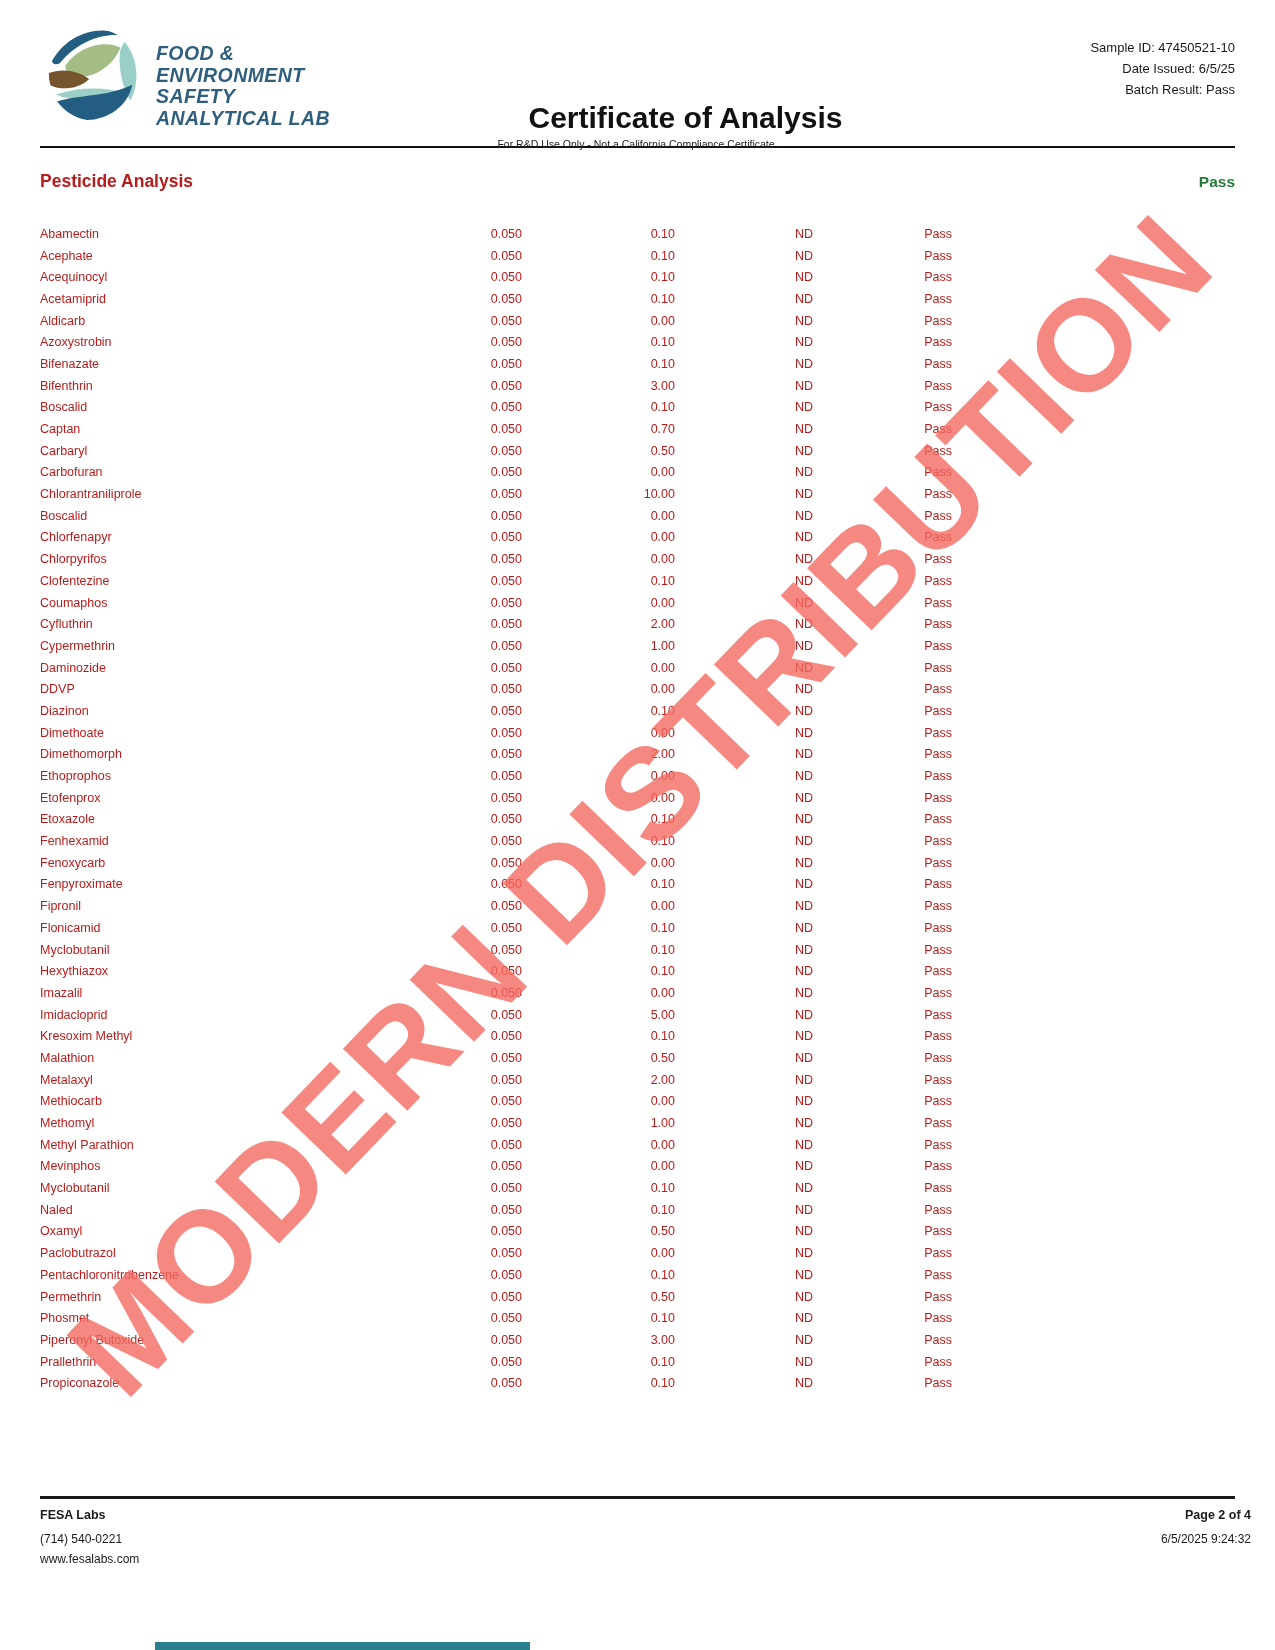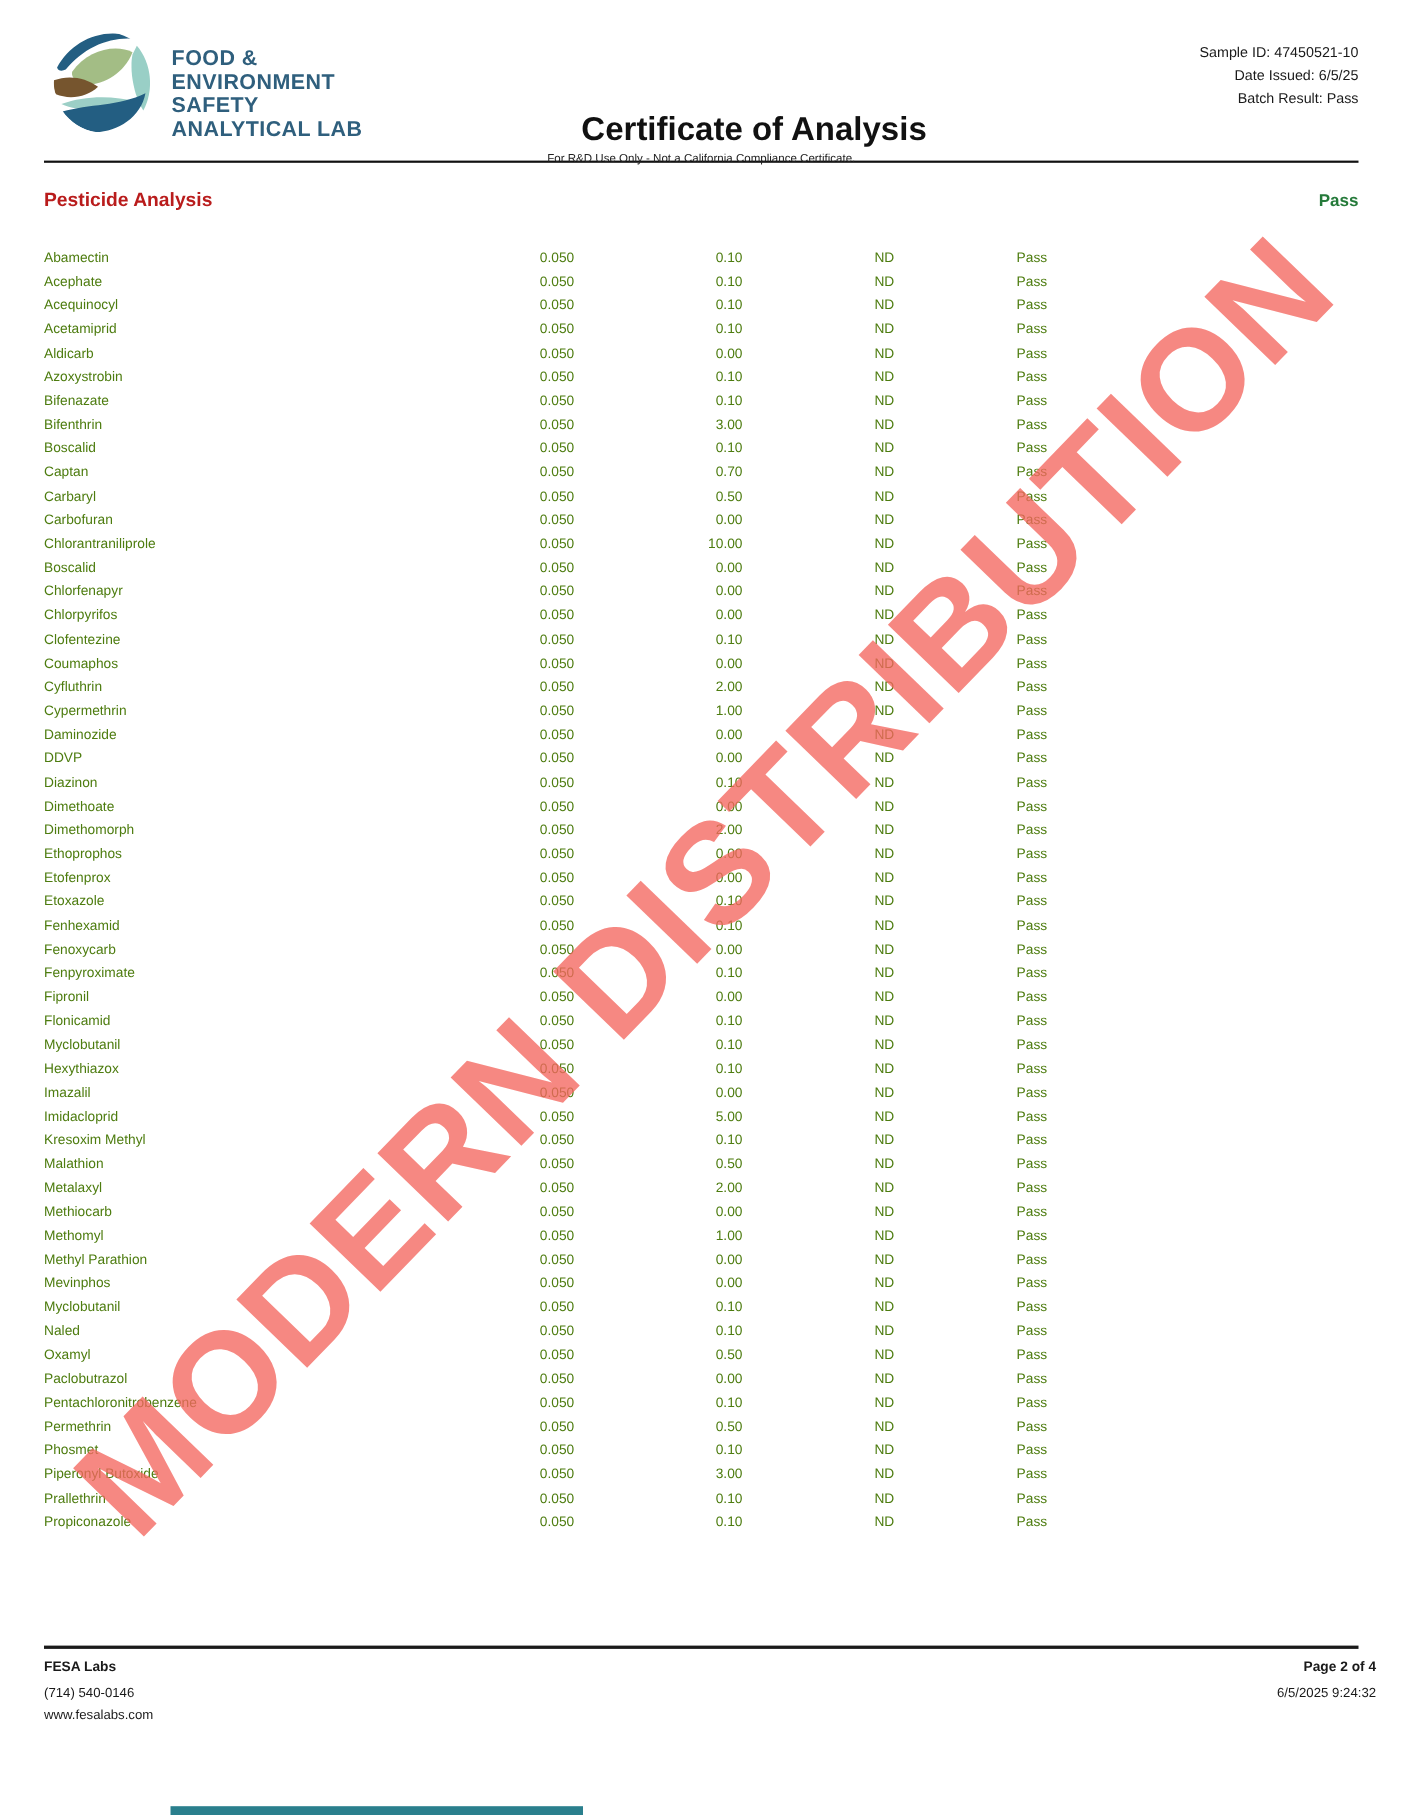--- a/index.html
+++ b/index.html
@@ -3,36 +3,36 @@
 <meta charset="utf-8">
 <style>
   html,body{margin:0;padding:0;background:#fff;}
   .page{position:relative;width:1275px;height:1650px;background:#fff;overflow:hidden;
         font-family:"Liberation Sans",sans-serif;color:#1a1a1a;}
 
   
   .meta{position:absolute;top:37px;right:40px;text-align:right;font-size:13px;line-height:21px;color:#1a1a1a;}
   .logo{position:absolute;top:26px;left:46px;display:flex;gap:12px;}
   .logo svg{width:98px;height:98px;}
-  .logo-text{margin-top:17px;font-size:19.5px;font-weight:600;color:#2f5f7d;line-height:21.5px;letter-spacing:.4px;}
+  .logo-text{margin-top:17px;font-size:19.5px;font-weight:600;color:#2f5f7d;line-height:21.5px;letter-spacing:.4px;font-style:italic;}
   .title{position:absolute;top:101px;left:0;width:100%;text-align:center;font-size:30px;font-weight:700;color:#111;padding-left:48px;}
   .title-rule{position:absolute;top:146px;left:40px;right:40px;border-top:2px solid #111;}
   .subtitle{position:absolute;top:138px;left:0;width:100%;text-align:center;font-size:10.5px;color:#222;}
 
   
   .section-row{position:absolute;top:171px;left:40px;right:40px;display:flex;justify-content:space-between;align-items:baseline;}
   .section-title{font-size:17.5px;font-weight:700;color:#b91c1c;}
   .section-status{font-size:15.5px;font-weight:700;}
 
   
   .table{position:absolute;left:40px;top:221px;width:1195px;}
   .thead,.row{display:grid;grid-template-columns:367px 115px 153px 138px 139px 1fr;align-items:center;}
   .thead{font-weight:700;font-size:12.5px;height:20px;border-bottom:2px solid #1a1a1a;padding-bottom:2px;}
   .thead span:nth-child(n+2),.row span:nth-child(n+2){text-align:right;}
-  .row{height:21.7px;font-size:12.5px;color:#4d7c0f;}
+  .row{height:21.7px;font-size:12.5px;color:#b91c1c;}
   .tbody{padding-top:2px;}
 
   
   .watermark{position:absolute;left:640px;top:805px;transform:translate(-50%,-50%) rotate(-46deg);
              font-size:130px;font-weight:700;letter-spacing:2px;white-space:nowrap;
              pointer-events:none;z-index:5;}
 
   
   .footer-rule{position:absolute;left:40px;right:40px;top:1496px;height:3px;background:#1a1a1a;}
   .footer-left{position:absolute;left:40px;top:1508px;font-size:12px;line-height:15px;}
@@ -577,21 +577,21 @@
       <span></span>
     </div>
   </div>
   </div>
 
   <div class="watermark" style="color: rgba(244, 103, 95, 0.78);">MODERN DISTRIBUTION</div>
 
   <div class="footer-rule"></div>
   <div class="footer-left">
     <div class="lab">FESA Labs</div>
-    <div class="phone">(714) 540-0146</div>
+    <div class="phone">(714) 540-0221</div>
     <div>www.fesalabs.com</div>
   </div>
   <div class="footer-right">
     <div class="page-num">Page 2 of 4</div>
     <div>6/5/2025 9:24:32</div>
   </div>
 
   <div class="teal-bar" style="background: rgb(42, 127, 141);"></div>
 </div>
 

